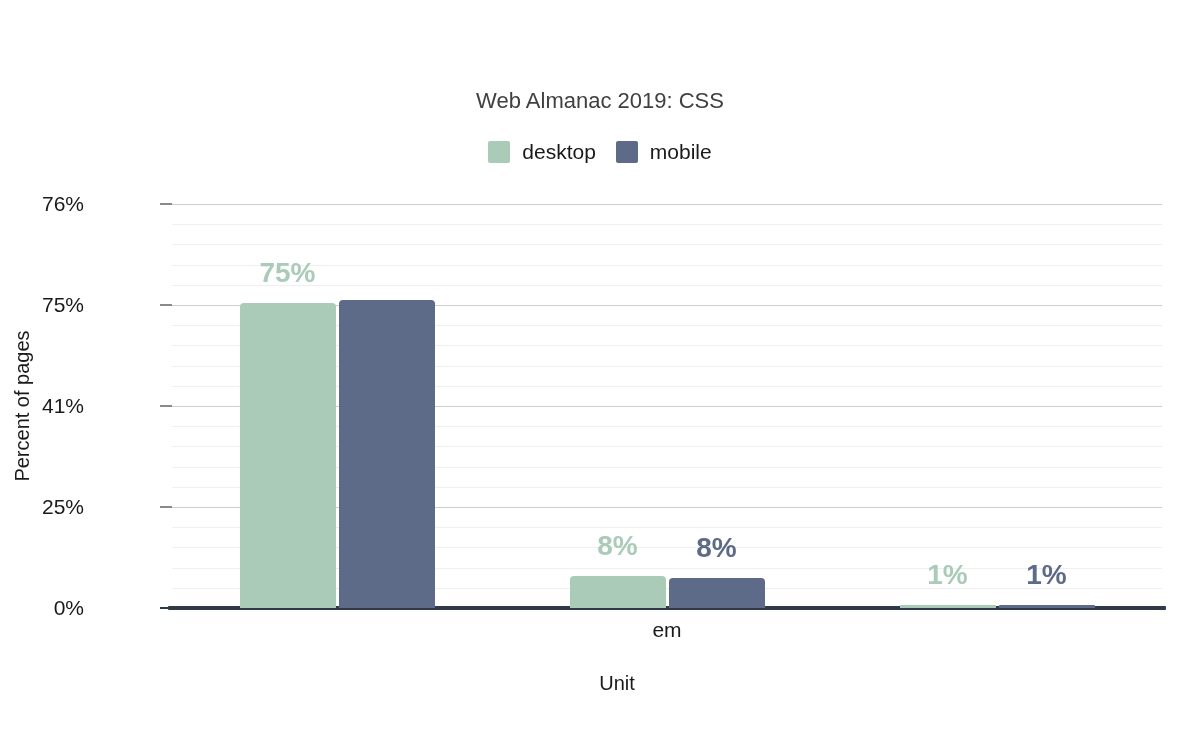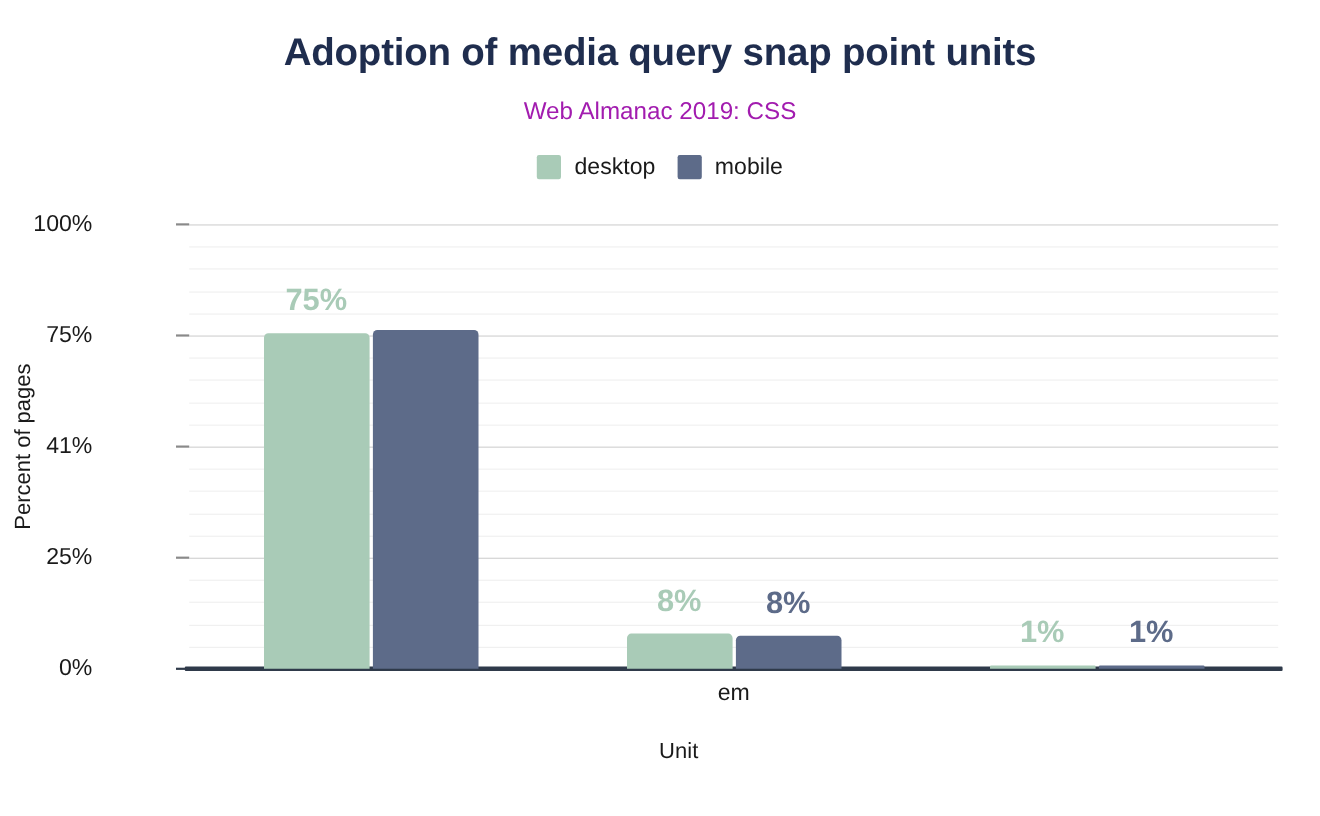--- a/index.html
+++ b/index.html
@@ -33,21 +33,21 @@
     letter-spacing: -0.2px;
   }
   #chart-subtitle {
     position: absolute;
     left: 0;
     top: 88px;
     width: 1200px;
     text-align: center;
     font-size: 22px;
     font-weight: normal;
-    color: #a21caf;
+    color: #404040;
   }
 
   
   #legend {
     position: absolute;
     left: 0;
     top: 140px;
     width: 1200px;
     display: flex;
     justify-content: center;
@@ -157,21 +157,20 @@
     font-size: 28px;
     font-weight: bold;
     transform: translateX(-50%);
   }
 </style>
 </head>
 <body>
 
 <div id="chart-root">
 
-  <div id="chart-title">Adoption of media query snap point units</div>
 
   <div id="chart-subtitle">Web Almanac 2019: CSS</div>
 
   <div id="legend">
       <div class="legend-entry">
         <span class="legend-swatch" style="background: rgb(169, 203, 183);"></span>
         <span class="legend-label">desktop</span>
       </div>
       <div class="legend-entry">
         <span class="legend-swatch" style="background: rgb(93, 107, 137);"></span>
@@ -209,21 +208,21 @@
   <div id="x-axis-title">Unit</div>
 
 <div class="y-tick-label" style="top: 608px;">0%</div>
     <div class="y-tick-mark" style="top: 608px; background: rgb(47, 58, 74);"></div>
     <div class="y-tick-label" style="top: 507px;">25%</div>
     <div class="y-tick-mark" style="top: 507px;"></div>
     <div class="y-tick-label" style="top: 406px;">41%</div>
     <div class="y-tick-mark" style="top: 406px;"></div>
     <div class="y-tick-label" style="top: 305px;">75%</div>
     <div class="y-tick-mark" style="top: 305px;"></div>
-    <div class="y-tick-label" style="top: 204px;">100%</div>
+    <div class="y-tick-label" style="top: 204px;">76%</div>
     <div class="y-tick-mark" style="top: 204px;"></div>
     <div class="bar" style="left: 239.5px; top: 302.98px; width: 96px; height: 305.02px; background: rgb(169, 203, 183);"></div>
     <div class="bar-value-label" style="left: 287.5px; top: 256.98px; color: rgb(169, 203, 183);">75%</div>
     <div class="bar" style="left: 338.5px; top: 300.152px; width: 96px; height: 307.848px; background: rgb(93, 107, 137);"></div>
     <div class="bar" style="left: 569.5px; top: 575.68px; width: 96px; height: 32.32px; background: rgb(169, 203, 183);"></div>
     <div class="bar-value-label" style="left: 617.5px; top: 529.68px; color: rgb(169, 203, 183);">8%</div>
     <div class="bar" style="left: 668.5px; top: 577.7px; width: 96px; height: 30.3px; background: rgb(93, 107, 137);"></div>
     <div class="bar-value-label" style="left: 716.5px; top: 531.7px; color: rgb(93, 107, 137);">8%</div>
     <div class="x-tick-label" style="left: 667px;">em</div>
     <div class="bar" style="left: 899.5px; top: 604.768px; width: 96px; height: 3.232px; background: rgb(169, 203, 183); border-radius: 1px 1px 0px 0px;"></div>

